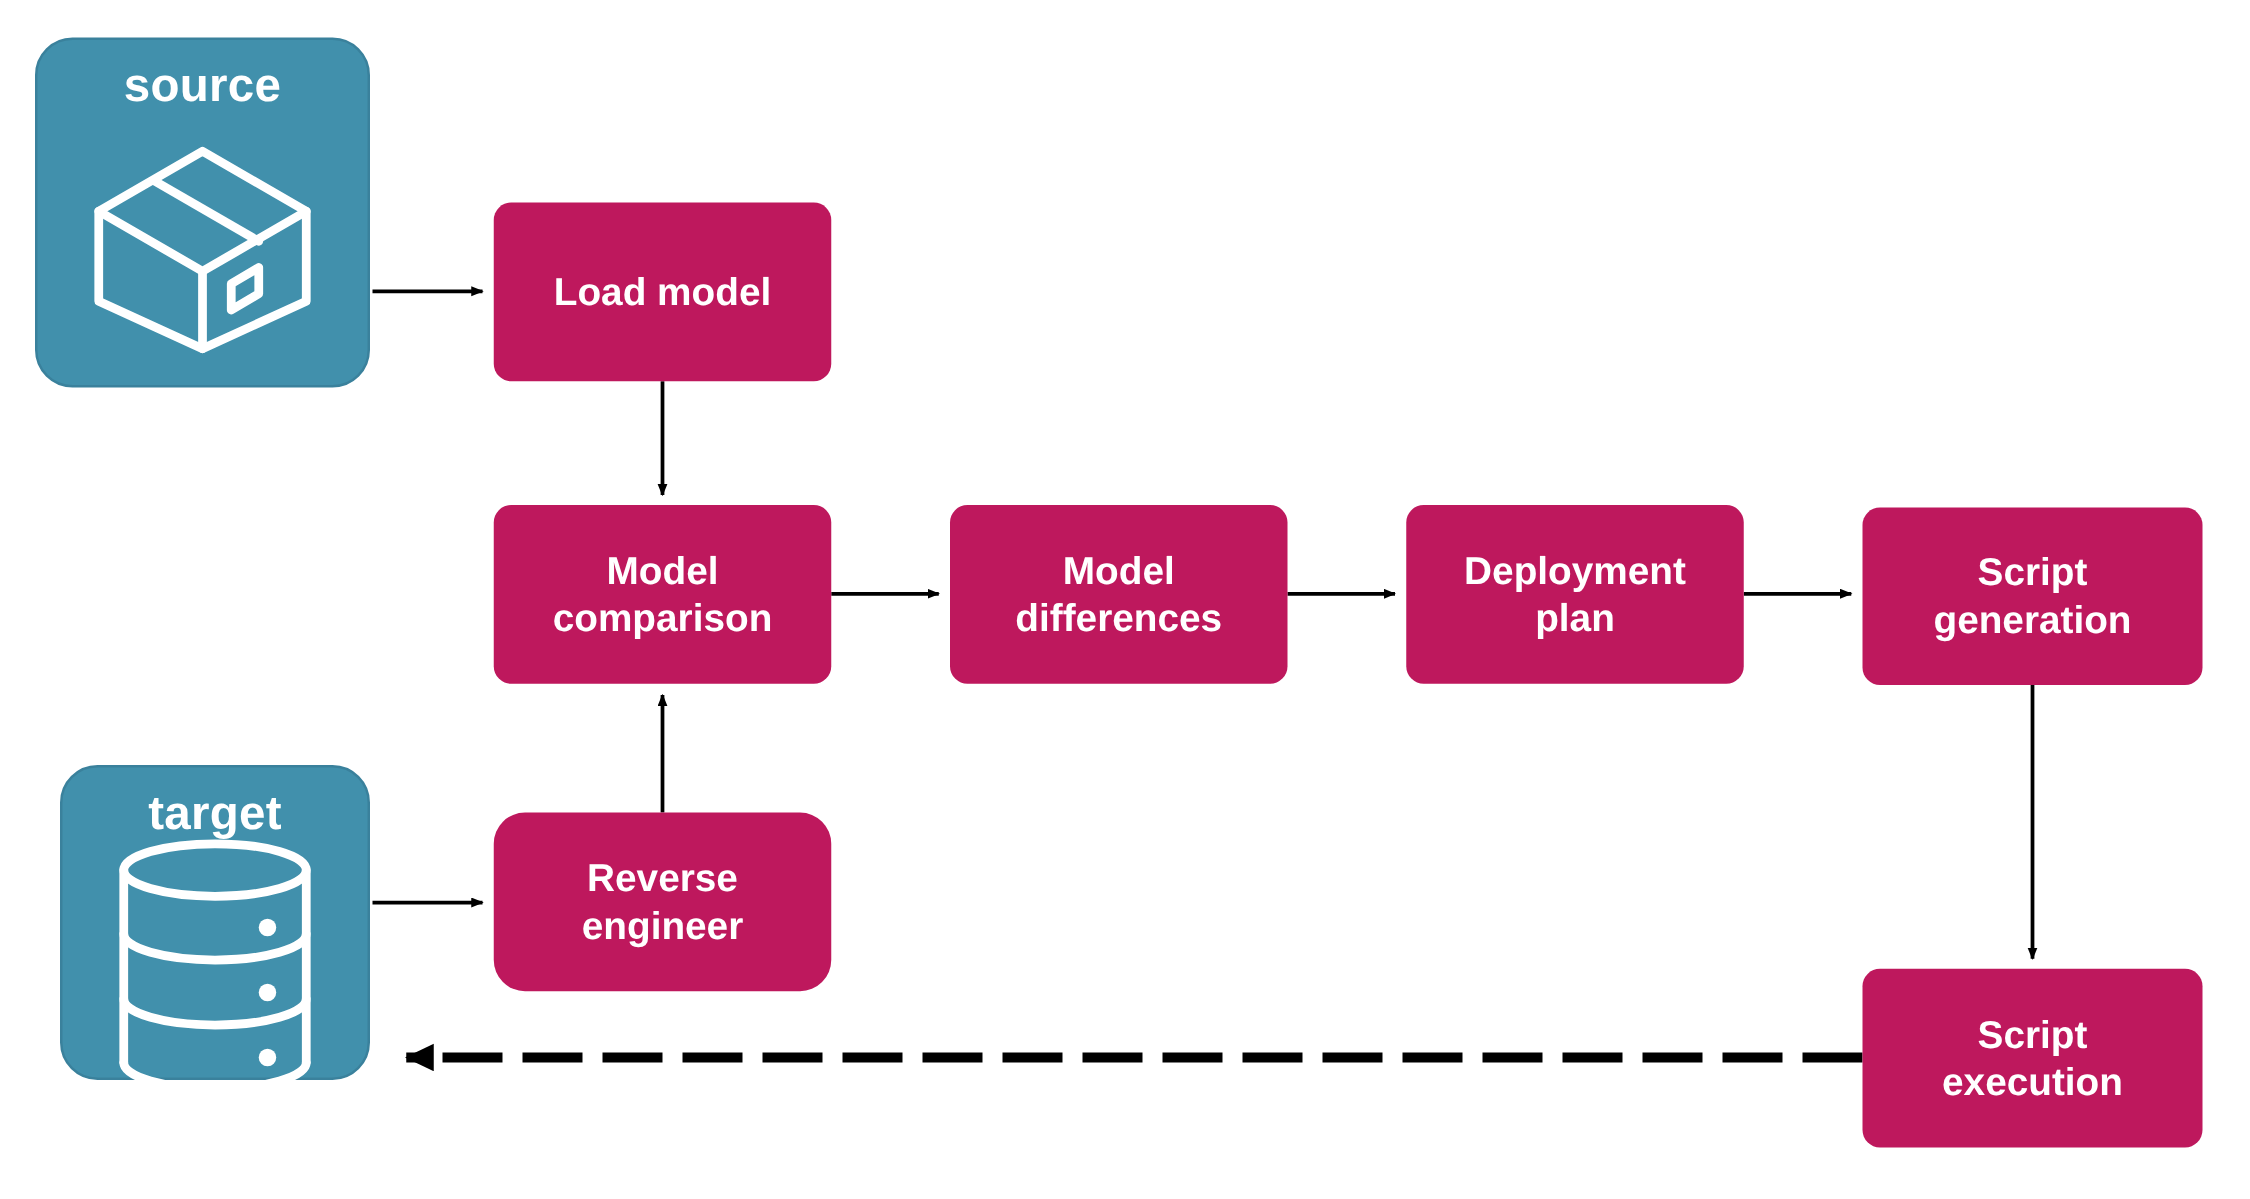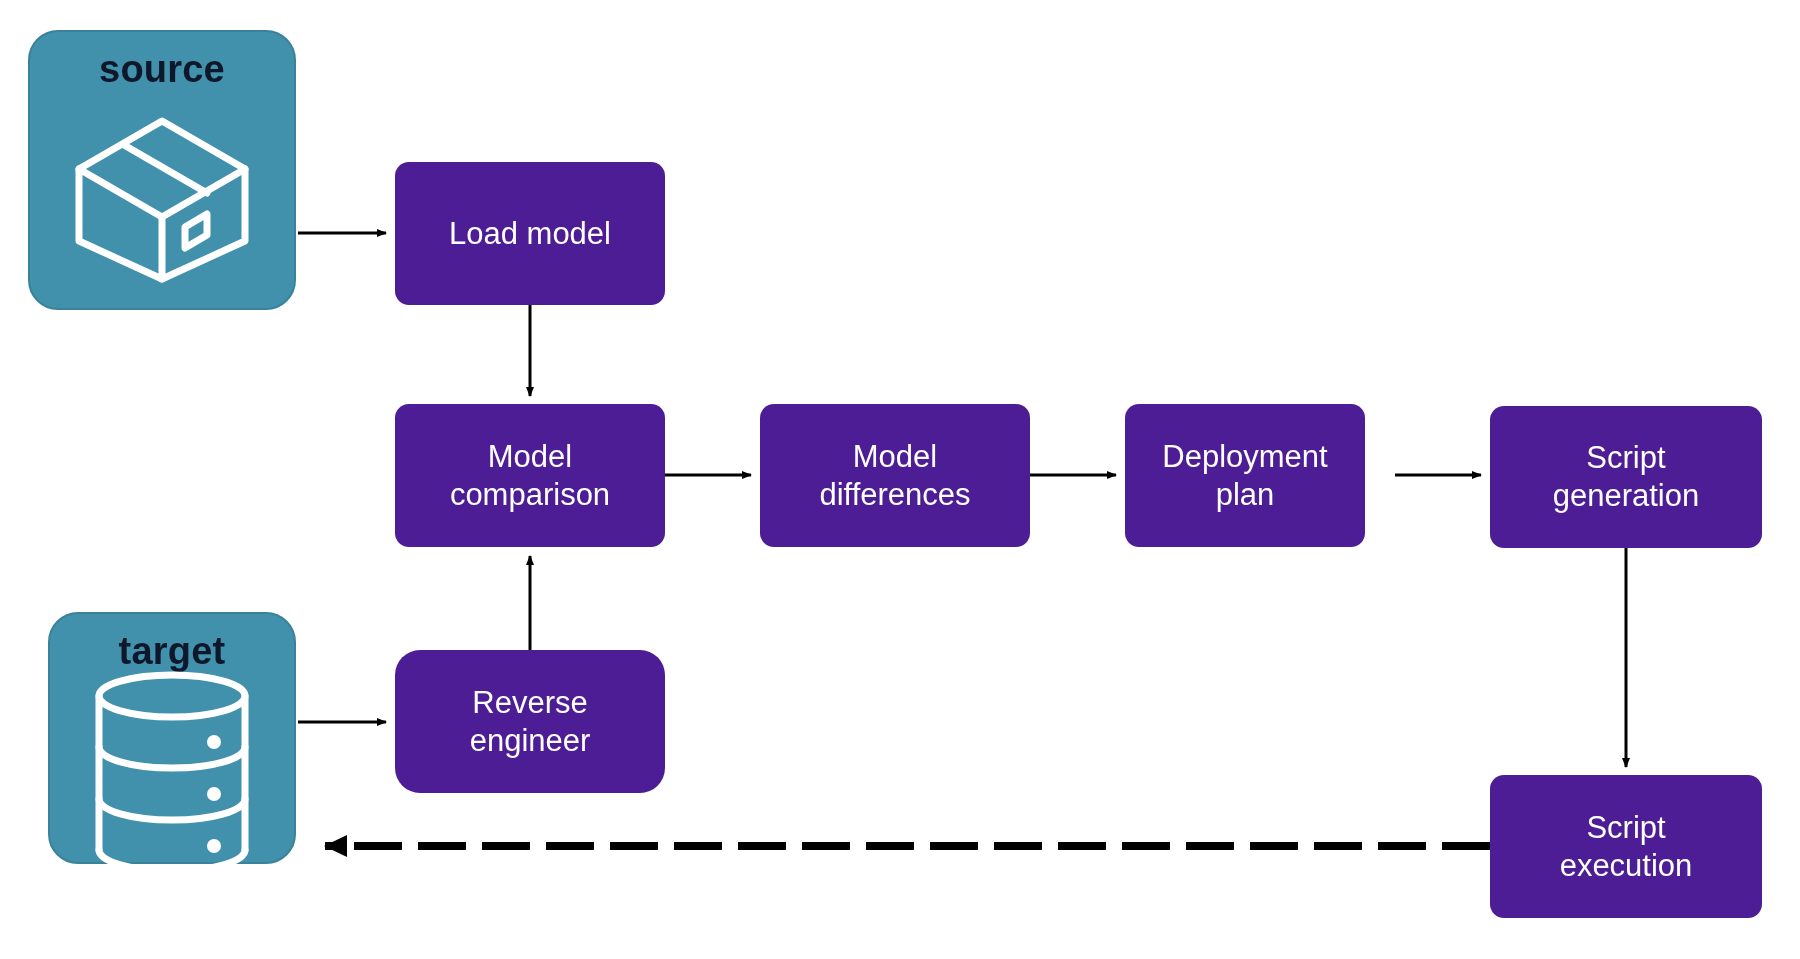--- a/index.html
+++ b/index.html
@@ -29,48 +29,49 @@
     position: absolute;
     box-sizing: border-box;
     background: #4190ac;
     border: 2px solid #3a819c;
     border-radius: 30px;
     display: flex;
     flex-direction: column;
     align-items: center;
   }
   .endpoint-title {
-    color: #0f172a;
+    color: #ffffff;
     font-weight: bold;
     font-size: 38px;
     letter-spacing: 0.2px;
     margin-top: 18px;
     line-height: 1;
   }
   .endpoint-icon {
     flex: 1 1 auto;
     display: flex;
     align-items: center;
     justify-content: center;
     width: 100%;
   }
   .process-node {
     position: absolute;
     box-sizing: border-box;
-    background: #4c1d95;
+    background: #be185d;
     border-radius: 14px;
     display: flex;
     align-items: center;
     justify-content: center;
     text-align: center;
     color: #ffffff;
     font-size: 31px;
     line-height: 1.22;
     padding: 5px 10px;
     white-space: pre-line;
+    font-weight: bold;
   }
 </style>
 </head>
 <body>
 
 <div id="canvas">
 
   <svg id="edges" viewBox="0 0 1800 959" xmlns="http://www.w3.org/2000/svg">
     <defs>
       <marker id="arrow-thin" markerWidth="10" markerHeight="10" refX="9" refY="4" orient="auto" markerUnits="userSpaceOnUse">
@@ -160,21 +161,21 @@
   </div>
 
   <div class="process-node" style="left:395px; top:162px; width:270px; height:143px;">Load model</div>
 
   <div class="process-node" style="left:395px; top:404px; width:270px; height:143px;">Model
 comparison</div>
 
   <div class="process-node" style="left:760px; top:404px; width:270px; height:143px;">Model
 differences</div>
 
-  <div class="process-node" style="left:1125px; top:404px; width:240px; height:143px;">Deployment
+  <div class="process-node" style="left:1125px; top:404px; width:270px; height:143px;">Deployment
 plan</div>
 
   <div class="process-node" style="left:1490px; top:406px; width:272px; height:142px;">Script
 generation</div>
 
   <div class="process-node" style="left:395px; top:650px; width:270px; height:143px;border-radius:25px;">Reverse
 engineer</div>
 
   <div class="process-node" style="left:1490px; top:775px; width:272px; height:143px;">Script
 execution</div>

